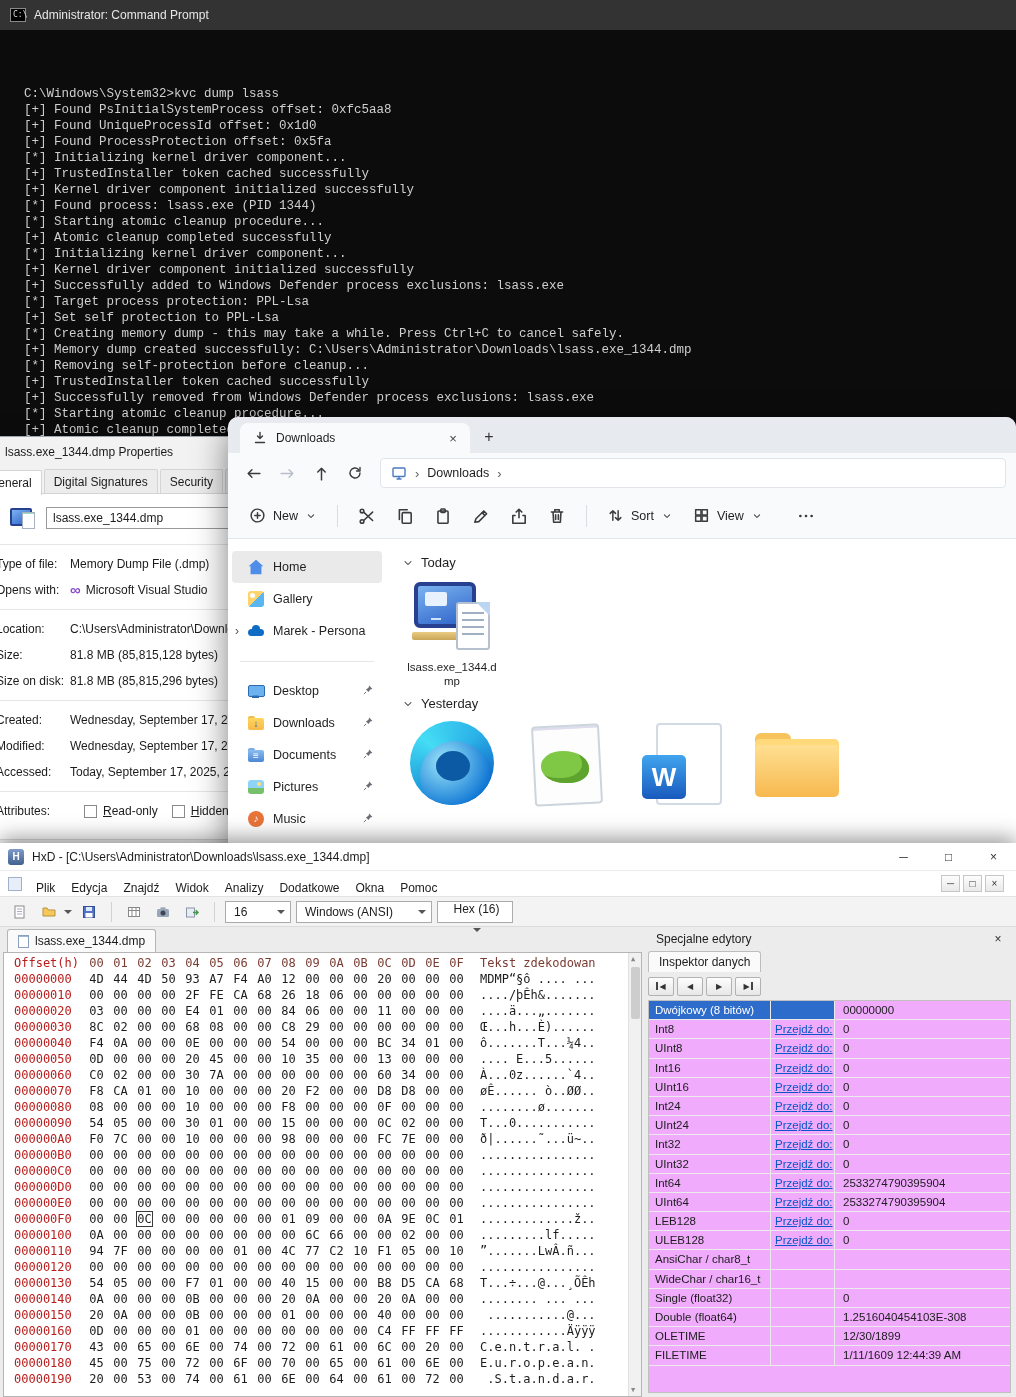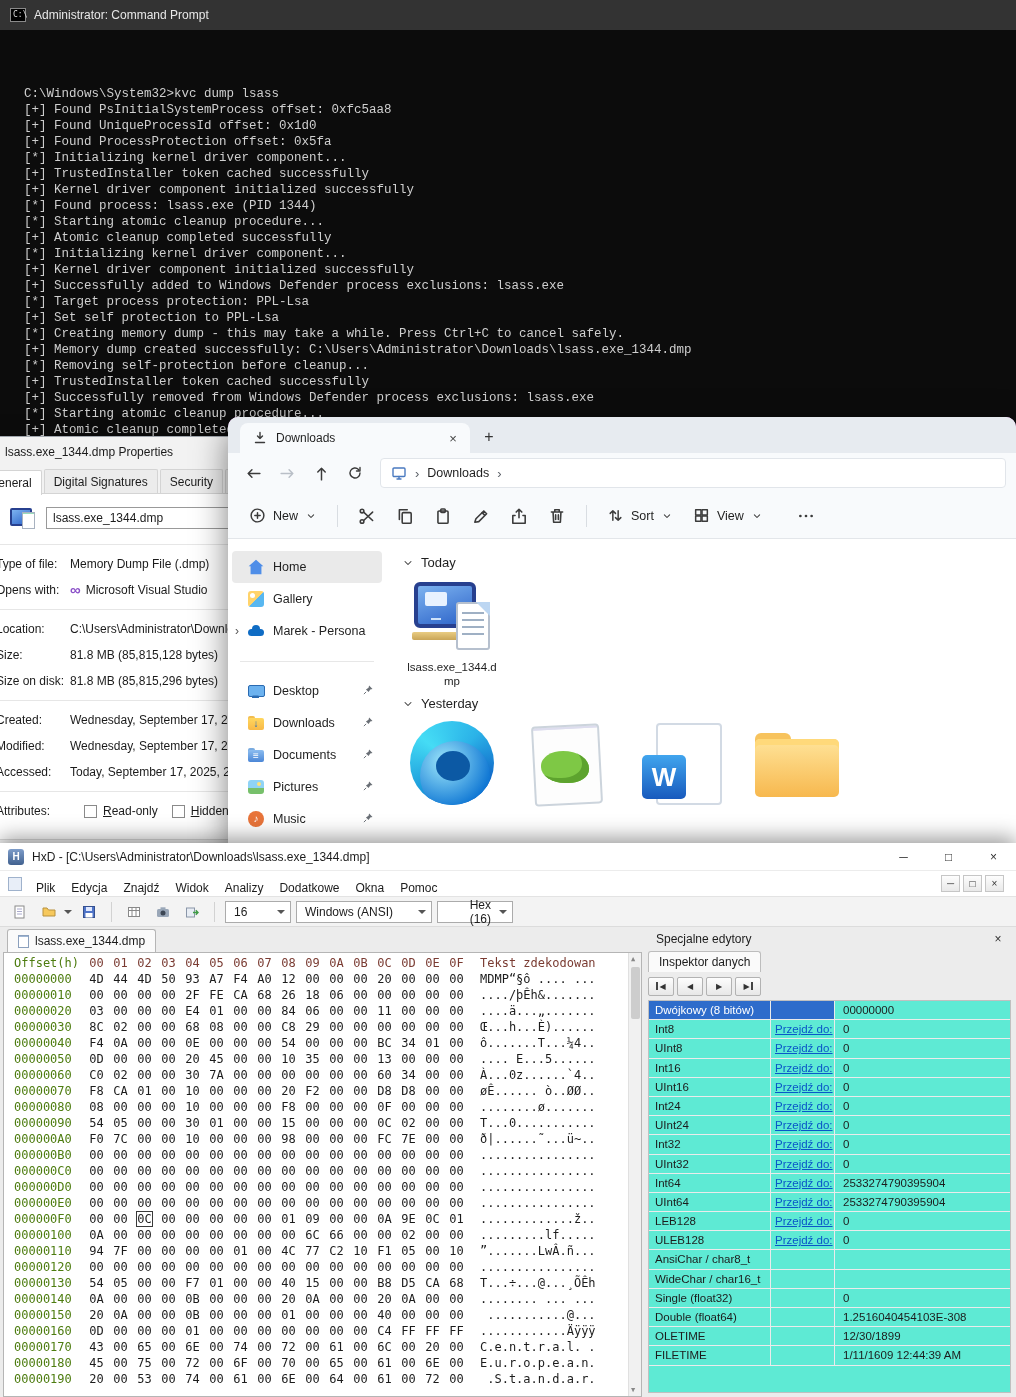--- a/index.html
+++ b/index.html
@@ -125,39 +125,39 @@
   .combo .tri { width:0; height:0; border:4px solid transparent; border-top-color:#555; margin-top:4px; }
   .hxd-work { position:absolute; left:0; top:85px; right:0; bottom:0; display:flex; }
   .hxd-left { width:642px; flex:none; display:flex; flex-direction:column; padding-left:3px; }
   .hxd-tabrow { height:24px; display:flex; align-items:flex-end; padding-left:4px; }
   .hxd-doctab { height:23px; background:#fafafa; border:1px solid #b5b5b5; border-bottom:none; border-radius:3px 3px 0 0; display:flex; align-items:center; gap:6px; padding:0 10px; }
   .doc-ic { width:11px; height:13px; background:#fff; border:1px solid #8ba0bd; box-shadow:inset 0 3px 0 -2px #9fb6d4, inset 0 6px 0 -5px #9fb6d4; }
   .hex-pane { flex:1; background:#fff; border:1px solid #b5b5b5; display:flex; overflow:hidden; font-family:"DejaVu Sans Mono","Liberation Mono",monospace; font-size:12px; }
   .hex-grid { flex:1; padding-top:2px; overflow:hidden; }
   .hex-head, .hex-row { display:flex; height:16px; line-height:16px; white-space:pre; }
   .hex-head { color:#7a3b32; }
-  .hx-off { width:78px; padding-left:10px; flex:none; color:#4d7c0f; }
+  .hx-off { width:78px; padding-left:10px; flex:none; color:#b91c1c; }
   .hx-bytes { display:flex; flex:none; margin-left:6px; }
   .hx-b { width:17px; margin-right:7px; text-align:center; flex:none; }
   .hx-b.caret { box-shadow:inset 0 0 0 1px #3a3a3a; }
   .hx-text { margin-left:8px; }
   .hex-scroll { width:13px; background:#f1f1f1; border-left:1px solid #e0e0e0; position:relative; flex:none; }
   .hex-scroll::before { content:"▲"; position:absolute; top:2px; left:2px; font-size:7px; color:#888; }
   .hex-scroll::after { content:"▼"; position:absolute; bottom:2px; left:2px; font-size:7px; color:#888; }
   .hex-thumb { position:absolute; top:14px; left:1.5px; width:9px; height:52px; background:#cdcdcd; border-radius:2px; }
   .insp-pane { flex:1; margin:0 5px 4px 6px; display:flex; flex-direction:column; }
   .insp-header { height:22px; display:flex; align-items:center; padding:0 4px 0 8px; font-size:12px; }
   .insp-header-title { flex:1; }
   .insp-close { width:18px; height:16px; display:flex; align-items:center; justify-content:center; color:#333; }
   .insp-tabrow { height:22px; display:flex; align-items:flex-end; }
   .insp-tab { height:21px; background:#fafafa; border:1px solid #bdbdbd; border-bottom:none; border-radius:3px 3px 0 0; padding:0 10px; display:flex; align-items:center; font-size:12px; }
   .insp-nav { height:28px; display:flex; align-items:center; gap:3px; padding:4px 0; }
   .nav-btn { width:26px; height:19px; border:1px solid #b2b2b2; border-radius:2px; background:linear-gradient(#fdfdfd,#e7e7e7); display:flex; align-items:center; justify-content:center; gap:1px; font-size:8px; color:#333; }
   .nav-bar { width:2px; height:8px; background:#444; }
-  .insp-grid { flex:1; background:#5eead4; border:1px solid #c0c0c0; overflow:hidden; }
+  .insp-grid { flex:1; background:#f0abfc; border:1px solid #c0c0c0; overflow:hidden; }
   .ig-row { display:flex; height:19.2px; line-height:19px; border-bottom:1px solid #ebebeb; font-size:11.5px; }
   .ig-name { width:122px; flex:none; padding-left:6px; border-right:1px solid #ebebeb; white-space:nowrap; overflow:hidden; }
   .ig-link { width:64px; flex:none; padding-left:4px; border-right:1px solid #ebebeb; color:#0a57c8; text-decoration:underline; white-space:nowrap; overflow:hidden; }
   .ig-val { flex:1; padding-left:8px; white-space:nowrap; overflow:hidden; }
   .ig-row.selected .ig-name, .ig-row.selected .ig-link { background:#2e6ccb; color:#fff; }
 
   svg.ln { fill:none; stroke:#3b3b3b; stroke-width:1.4; stroke-linecap:round; stroke-linejoin:round; }
   svg.ln.dis { stroke:#b9bfc7; }
 </style>
 </head>
@@ -550,21 +550,21 @@
         </span>
       <span class="hx-sep"></span>
       <span class="combo" style="width:66px;">
           <span>16</span>
           <span class="tri"></span>
         </span>
       <span class="combo" style="width:136px;">
           <span>Windows (ANSI)</span>
           <span class="tri"></span>
         </span>
-      <span class="combo" style="width:76px;">
+      <span class="combo" style="width:76px;flex-direction:column;">
           <span>Hex (16)</span>
           <span class="tri"></span>
         </span>
     </div>
     <div class="hxd-work">
       <div class="hxd-left">
         <div class="hxd-tabrow">
           <div class="hxd-doctab">
             <span class="doc-ic"></span>
             <span>lsass.exe_1344.dmp</span>

